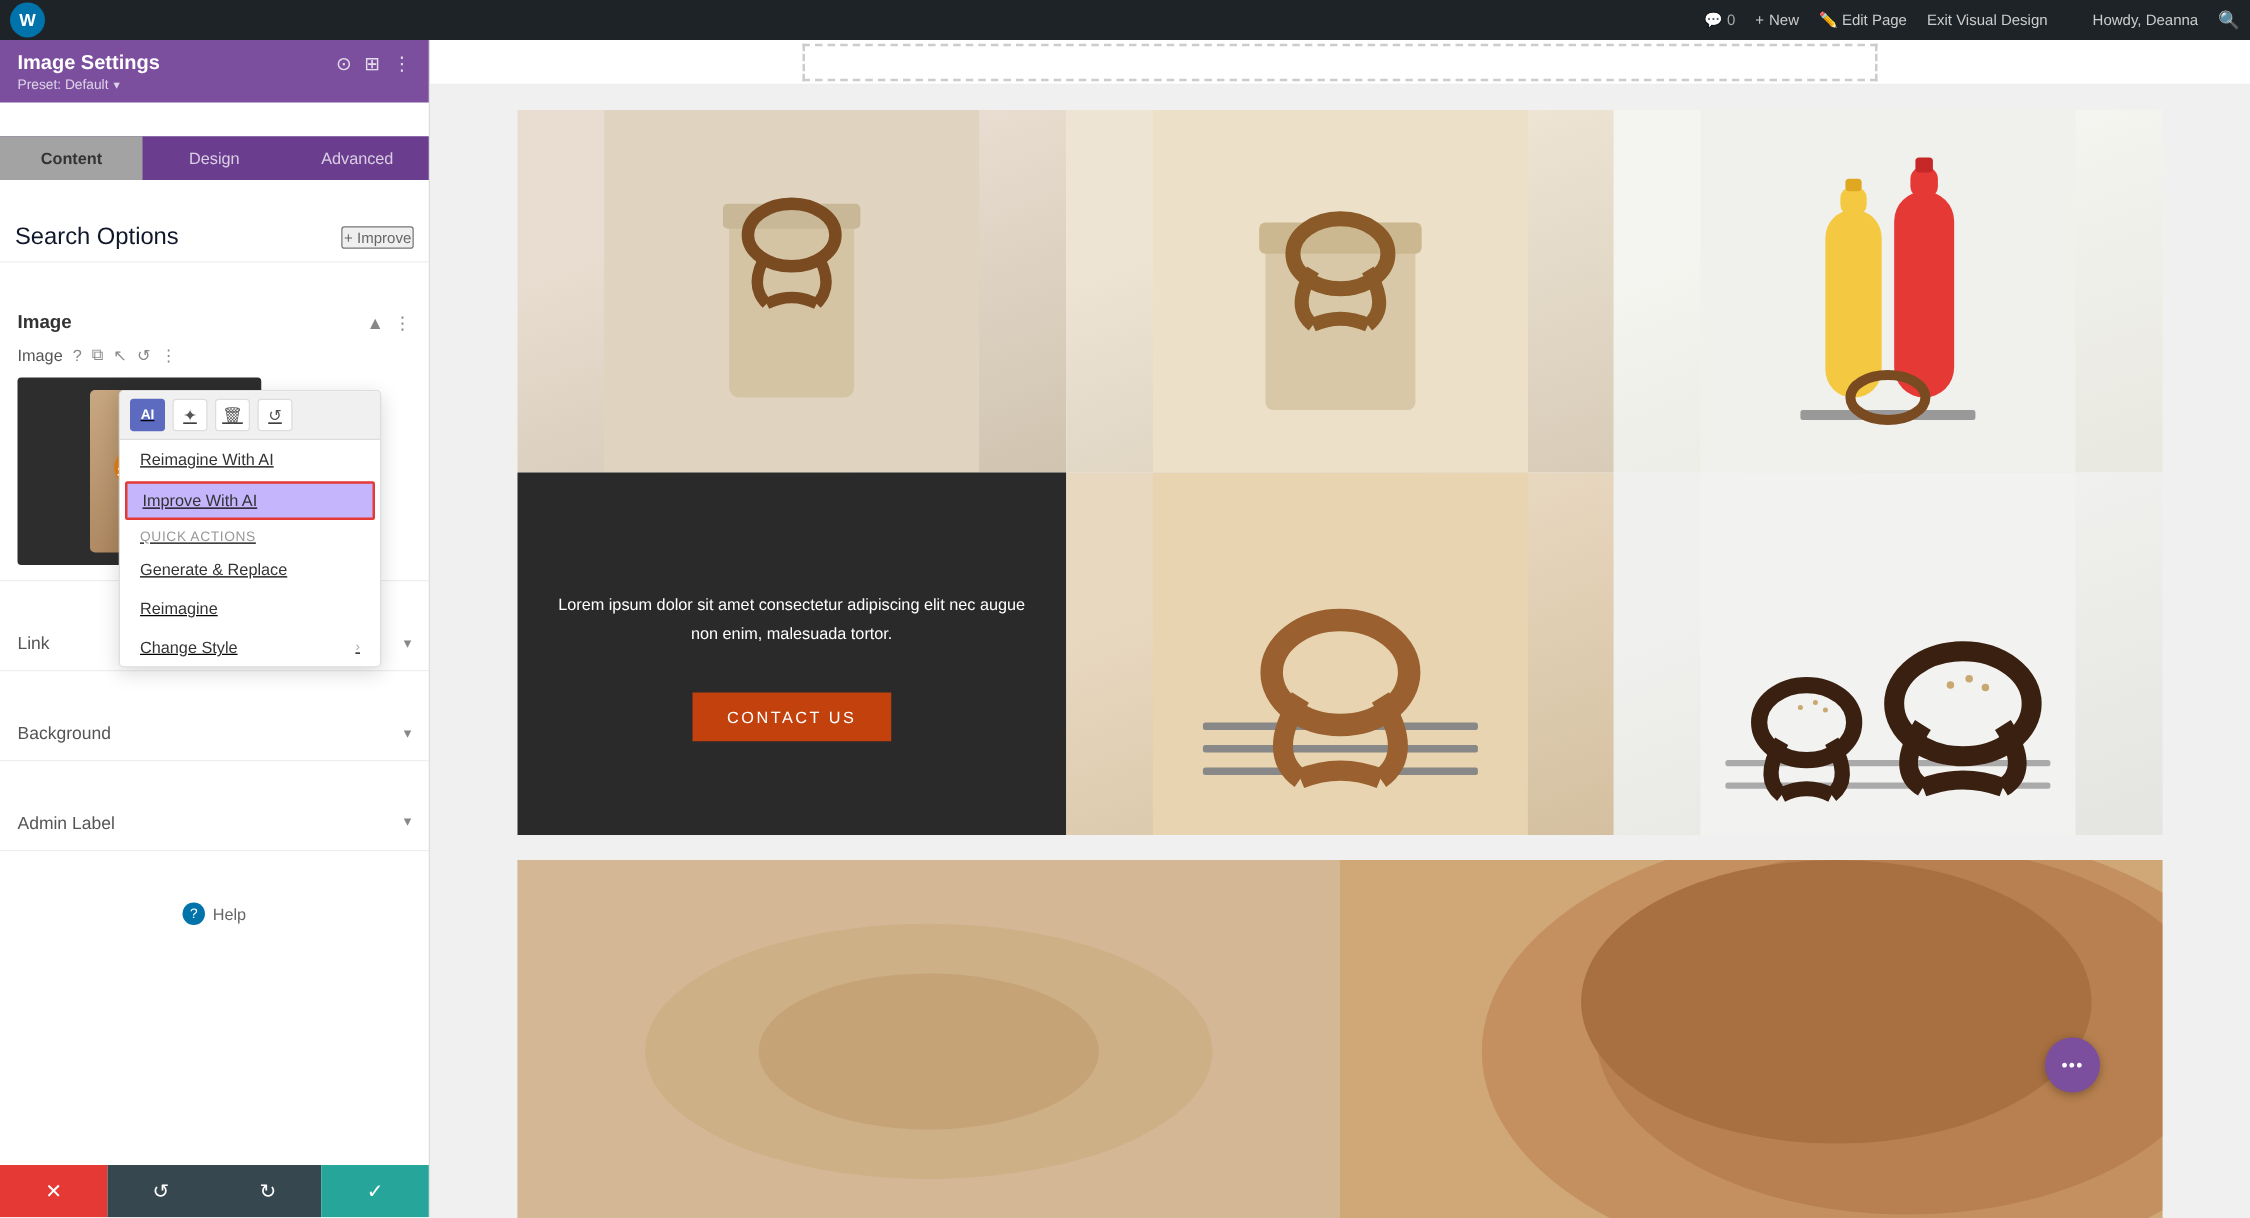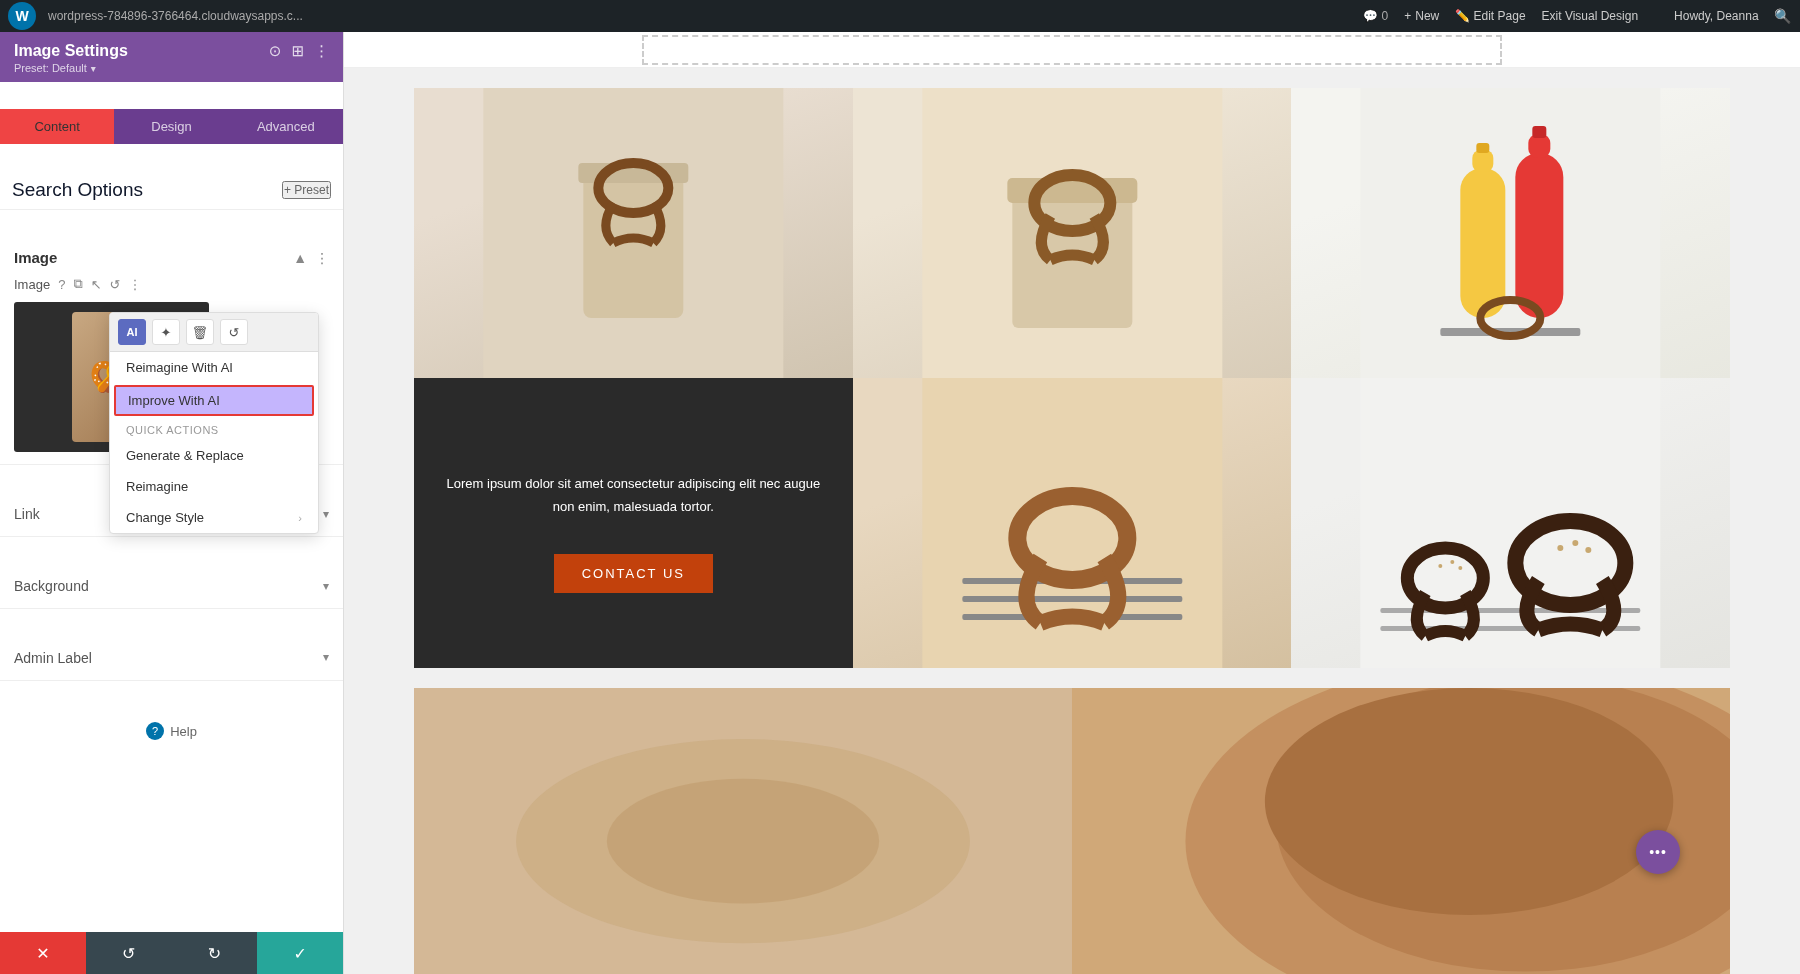--- a/index.html
+++ b/index.html
@@ -78,21 +78,21 @@
 
     
     .sidebar-tabs {
       display: flex;
       background: #6a3d8f;
     }
     .sidebar-tab {
       flex: 1; text-align: center; padding: 10px 0; font-size: 13px; color: rgba(255,255,255,0.75); cursor: pointer;
     }
     .sidebar-tab.active {
-      background: #ef4444; color: #333; font-weight: 400;
+      background: #a3a3a3; color: #333; font-weight: 700;
     }
 
     
     .sidebar-search {
       padding: 8px 12px;
       border-bottom: 1px solid #eee;
       display: flex; align-items: center; justify-content: space-between;
     }
     .sidebar-search-text { color: #0f172a; font-size: 19px; }
     .sidebar-filter-btn { color: #666; font-size: 12px; cursor: pointer; display: flex; align-items: center; gap: 4px; }
@@ -131,28 +131,29 @@
       border-radius: 3px;
       overflow: hidden;
       position: relative;
       display: flex; align-items: center; justify-content: center;
     }
 
     
     .dropdown-menu {
       position: absolute;
       top: 10px;
-      left: 95px;
+      left: 81px;
       background: white;
       border: 1px solid #ddd;
       border-radius: 4px;
       box-shadow: 0 4px 16px rgba(0,0,0,0.15);
       width: 210px;
       z-index: 100;
       overflow: hidden;
+      text-decoration: underline;
     }
     .dropdown-toolbar {
       background: #f0f0f0;
       padding: 6px 8px;
       display: flex; gap: 6px; align-items: center;
       border-bottom: 1px solid #ddd;
     }
     .dropdown-toolbar-btn {
       width: 28px; height: 26px;
       border: 1px solid #ddd;
@@ -341,23 +342,20 @@
       background: linear-gradient(160deg, #f0f0ee 30%, #e4e4e0 100%);
       display: flex; align-items: center; justify-content: center; gap: 10px;
     }
   </style>
 </head>
 <body>
 
 <div class="topbar">
   <div class="topbar-wp-logo">
     <span>W</span>
-  </div>
-  <div class="topbar-url">
-    <span>wordpress-784896-3766464.cloudwaysapps.c...</span>
   </div>
   <div class="topbar-right">
     <span class="topbar-comment-icon">💬 <span>0</span></span>
     <span class="topbar-btn">
       <span>+</span> 
         <span>New</span>
     </span>
     <span class="topbar-edit-page">✏️ <span>Edit Page</span></span>
     <span class="topbar-exit">Exit Visual Design</span>
     <span class="topbar-howdy">Howdy, Deanna</span>
@@ -385,21 +383,21 @@
     </div>
 
     <div class="sidebar-tabs">
       <div class="sidebar-tab active">Content</div>
       <div class="sidebar-tab">Design</div>
       <div class="sidebar-tab">Advanced</div>
     </div>
 
     <div class="sidebar-search">
       <span class="sidebar-search-text">Search Options</span>
-      <button class="sidebar-filter-btn">+ Preset</button>
+      <button class="sidebar-filter-btn">+ Improve</button>
     </div>
 
     <div class="sidebar-section">
       <div class="sidebar-section-header">
         <span class="sidebar-section-title">Image</span>
         <div class="sidebar-section-icons">
           <span class="sidebar-section-icon">▲</span>
           <span class="sidebar-section-icon">⋮</span>
         </div>
       </div>

